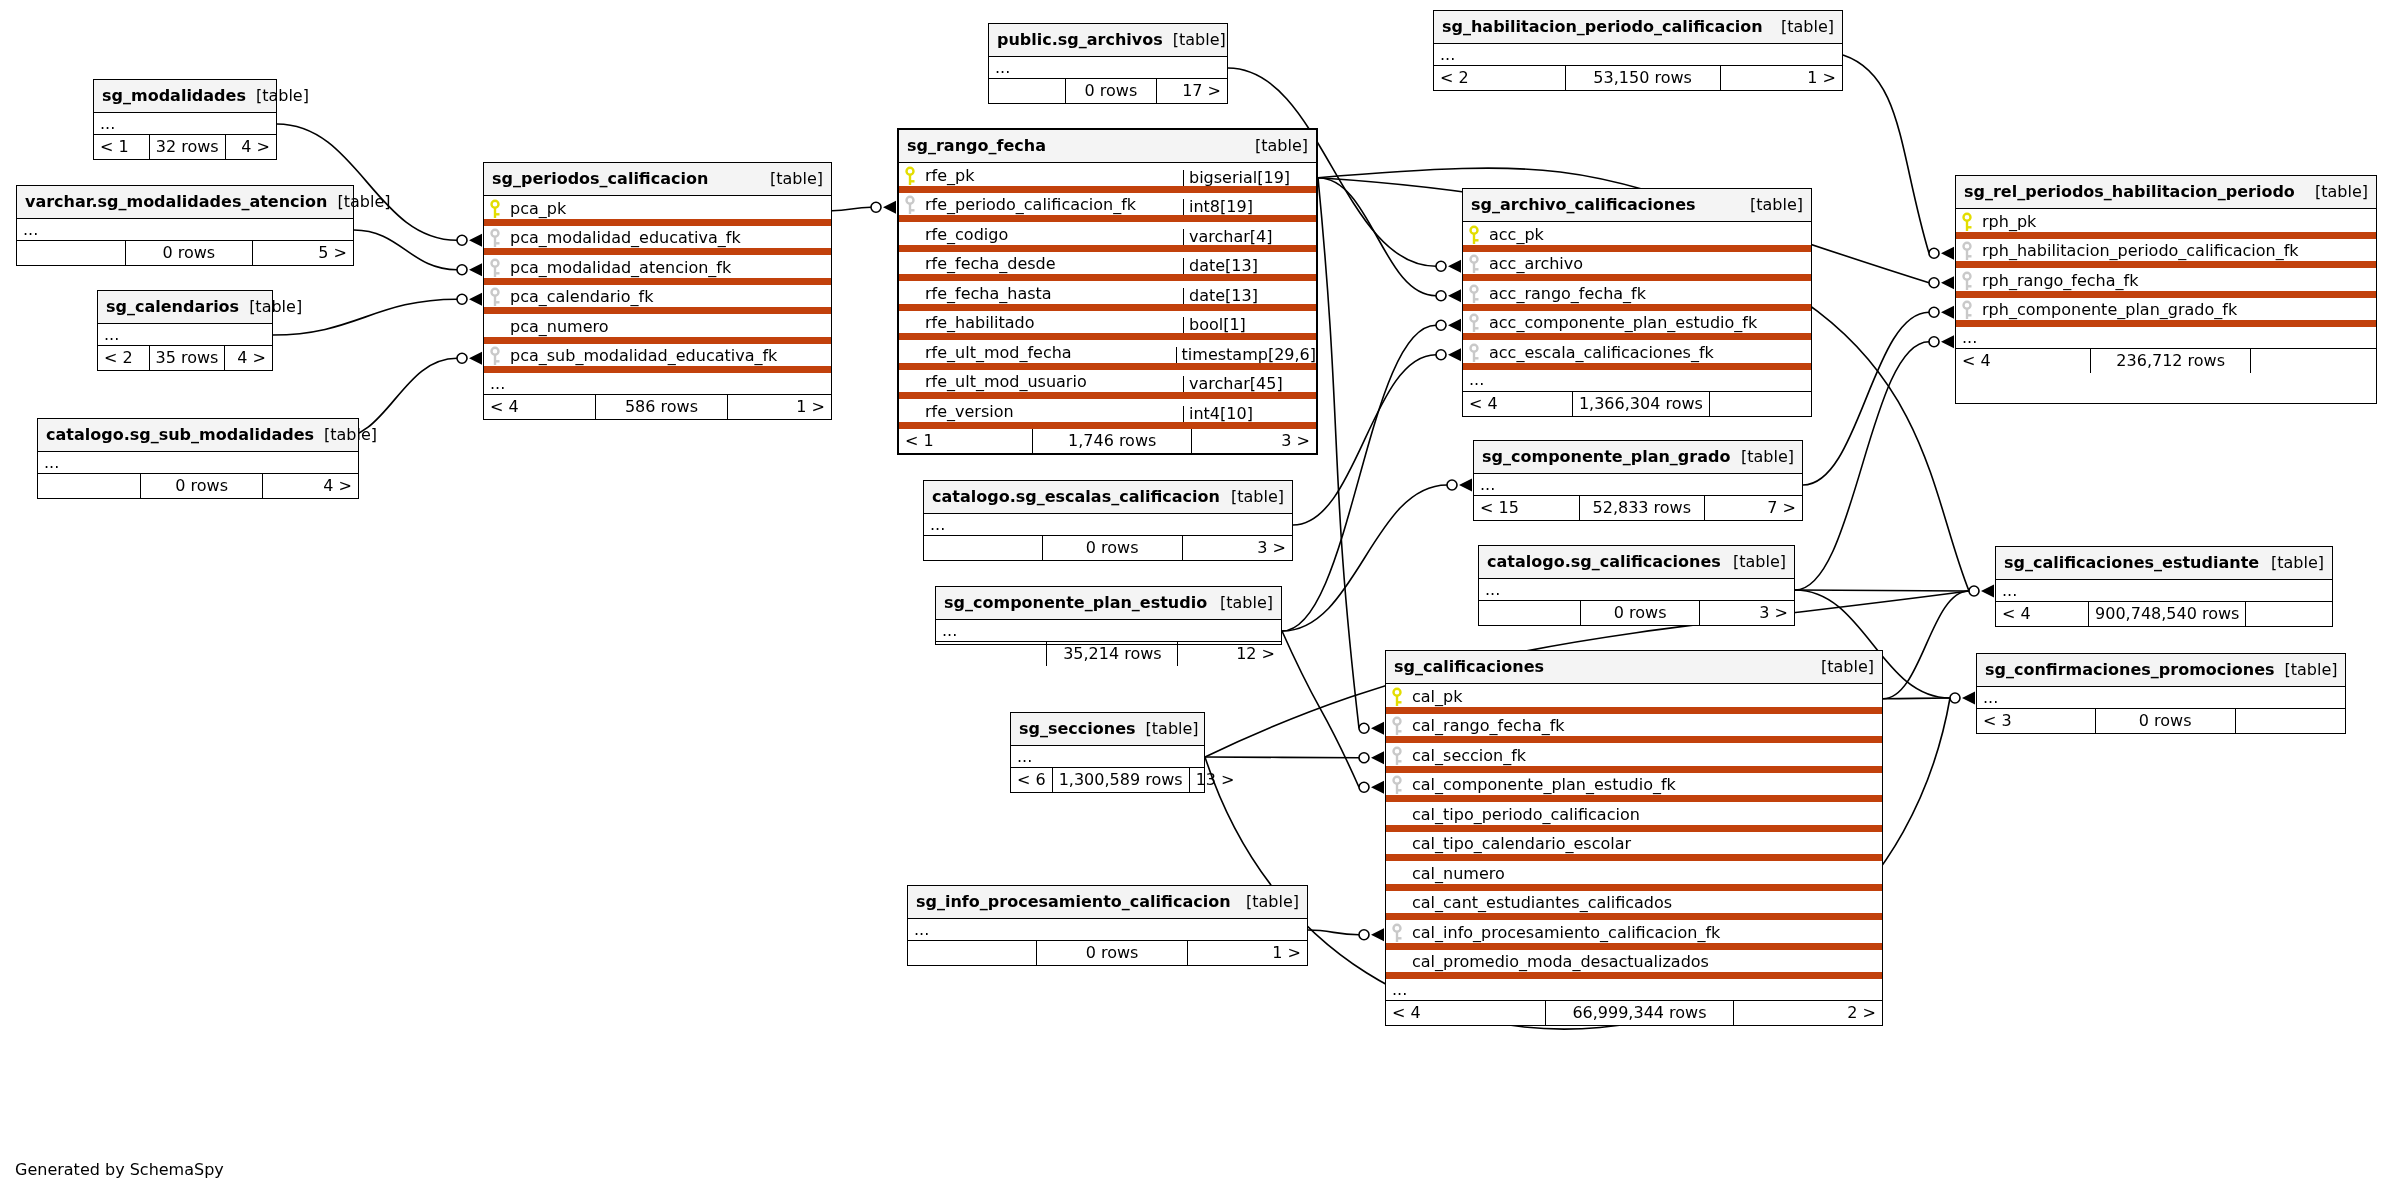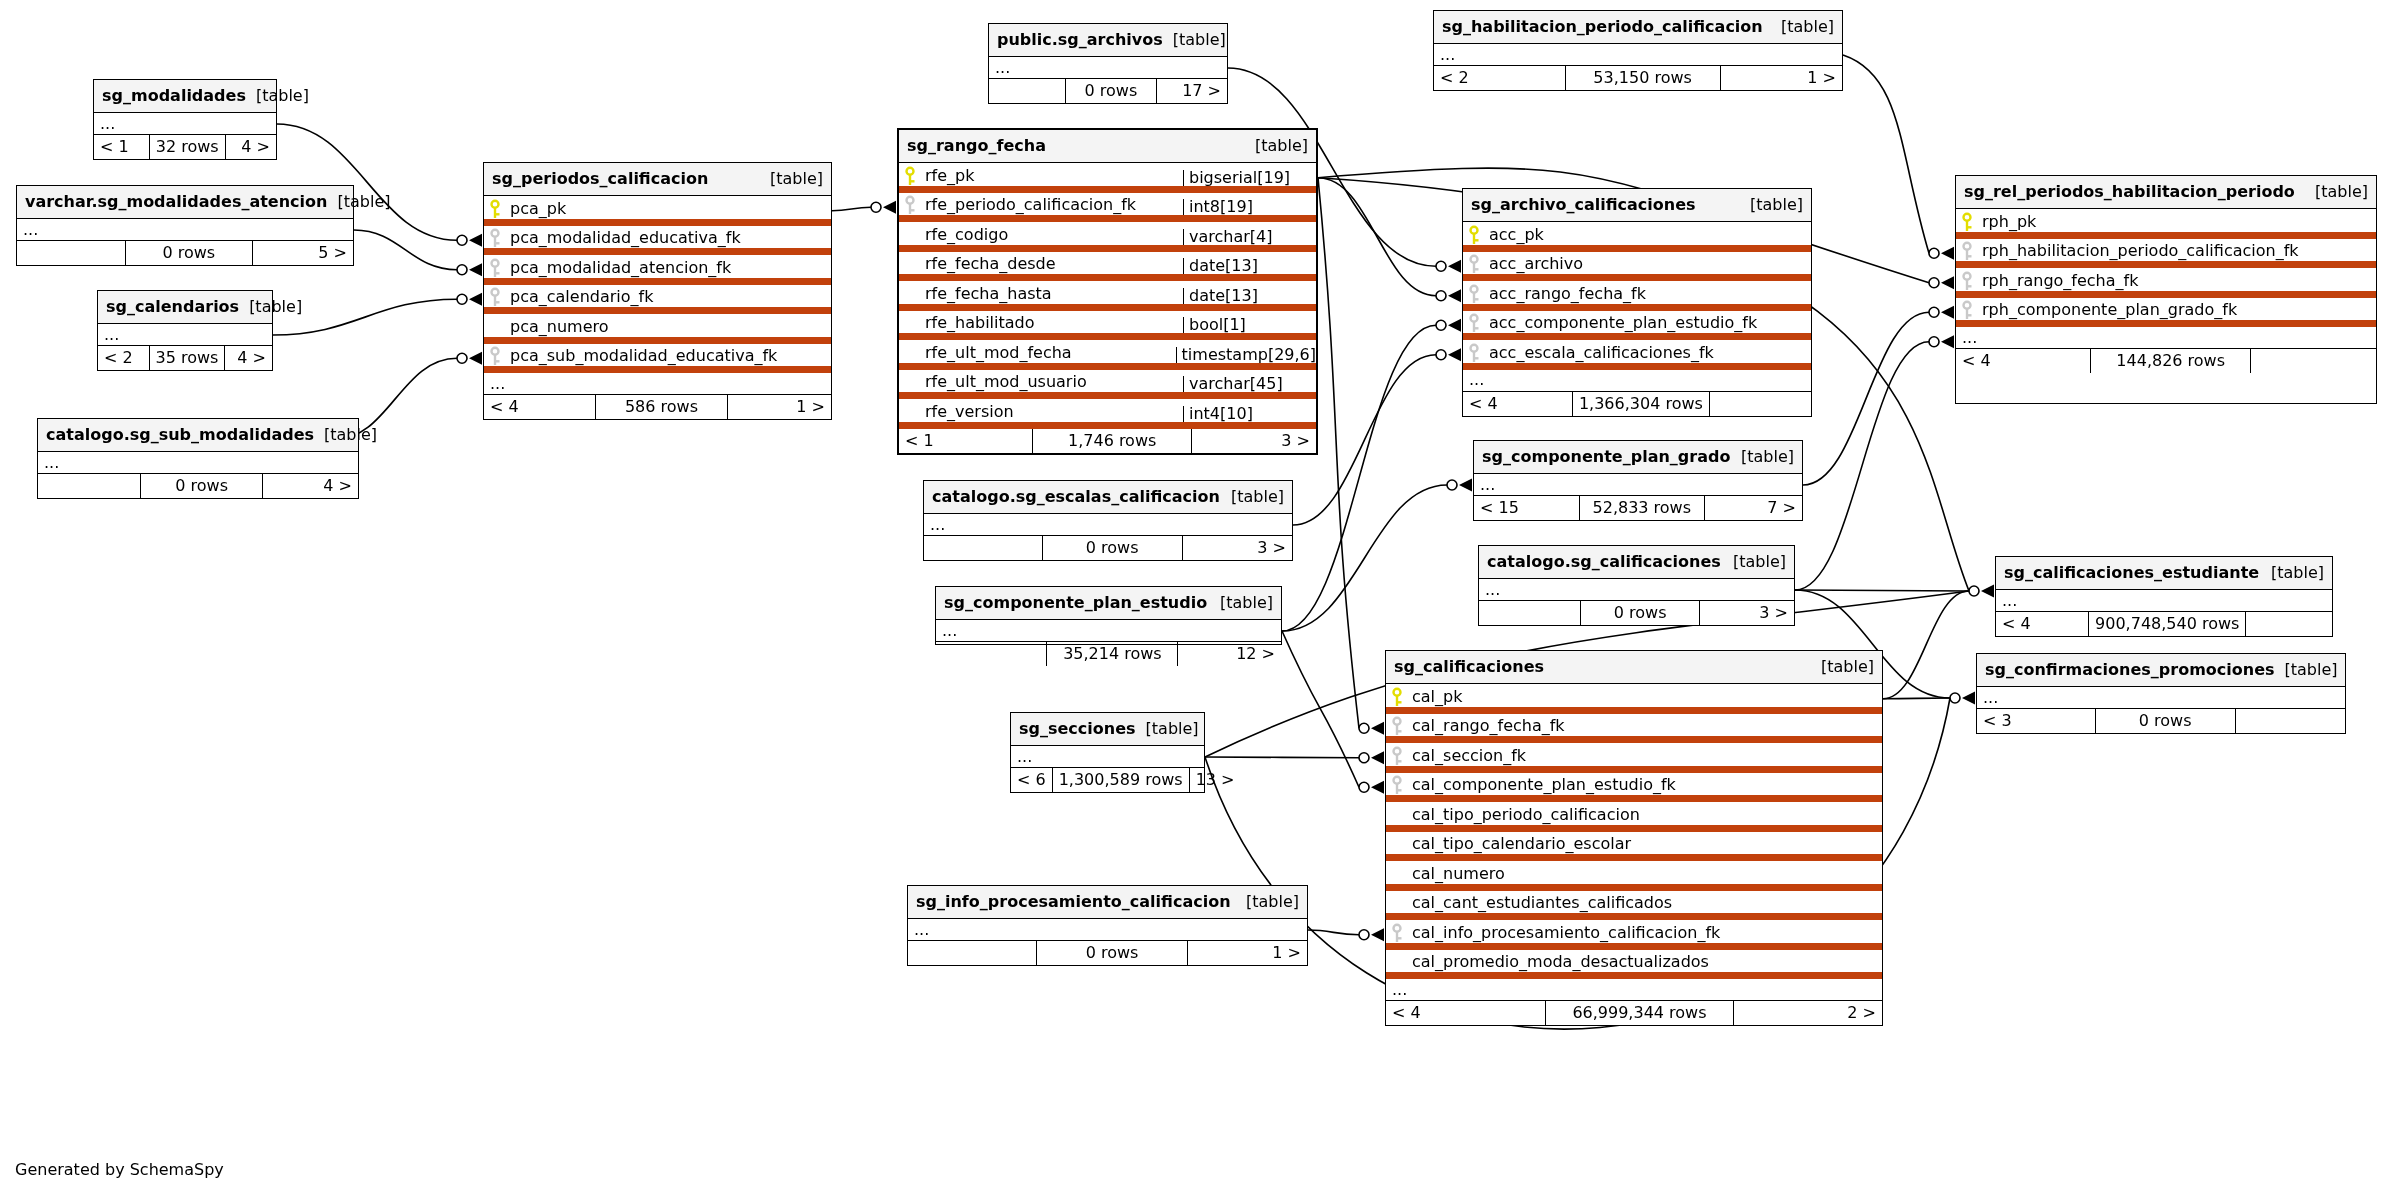--- a/index.html
+++ b/index.html
@@ -460,21 +460,21 @@
             <circle cx="7" cy="5.2" r="3.5" fill="none" stroke="#c9c9c9" stroke-width="2.4"></circle>
             <line x1="7" y1="8.7" x2="7" y2="19" stroke="#c9c9c9" stroke-width="2.4"></line>
             <line x1="7" y1="15.3" x2="11.5" y2="15.3" stroke="#c9c9c9" stroke-width="2.4"></line>
           </svg>
           <span class="col-name">rph_componente_plan_grado_fk</span>
         </div>
       </div>
       <div class="tbl-ellipsis">...</div>
       <div class="tbl-footer">
         <span class="ft-l">&lt; 4</span>
-        <span class="ft-c">144,826 rows</span>
+        <span class="ft-c">236,712 rows</span>
         <span class="ft-r"></span>
       </div>
     </div>
     <div class="table-box" style="left: 923px; top: 480px; width: 370px; height: 81px;">
       <div class="tbl-header">
         <span class="tbl-name">catalogo.sg_escalas_calificacion</span>
         <span class="tbl-tag">[table]</span>
       </div>
       <div class="tbl-ellipsis">...</div>
       <div class="tbl-footer">
@@ -628,21 +628,21 @@
         <span class="tbl-name">sg_info_procesamiento_calificacion</span>
         <span class="tbl-tag">[table]</span>
       </div>
       <div class="tbl-ellipsis">...</div>
       <div class="tbl-footer">
         <span class="ft-l"></span>
         <span class="ft-c">0 rows</span>
         <span class="ft-r">1 &gt;</span>
       </div>
     </div>
-    <div class="table-box" style="left: 1995px; top: 546px; width: 338px; height: 81px; margin-top: 10px;">
+    <div class="table-box" style="left: 1995px; top: 546px; width: 338px; height: 81px;">
       <div class="tbl-header">
         <span class="tbl-name">sg_calificaciones_estudiante</span>
         <span class="tbl-tag">[table]</span>
       </div>
       <div class="tbl-ellipsis">...</div>
       <div class="tbl-footer">
         <span class="ft-l">&lt; 4</span>
         <span class="ft-c">900,748,540 rows</span>
         <span class="ft-r"></span>
       </div>

